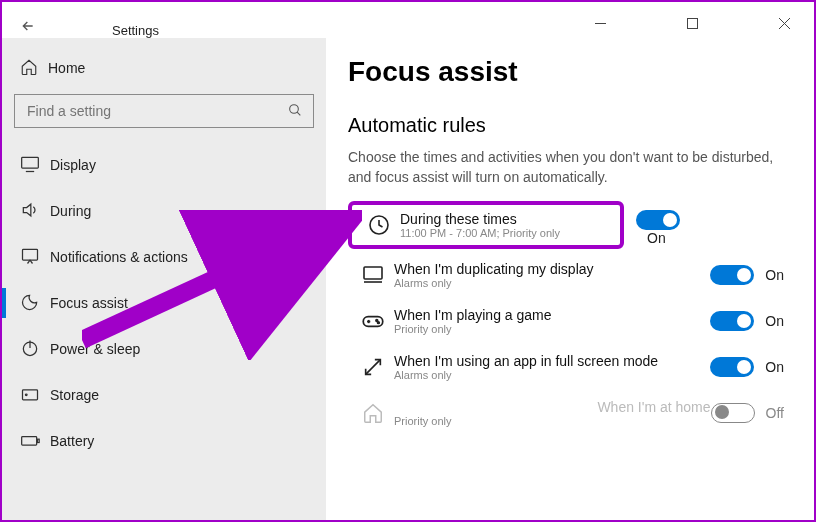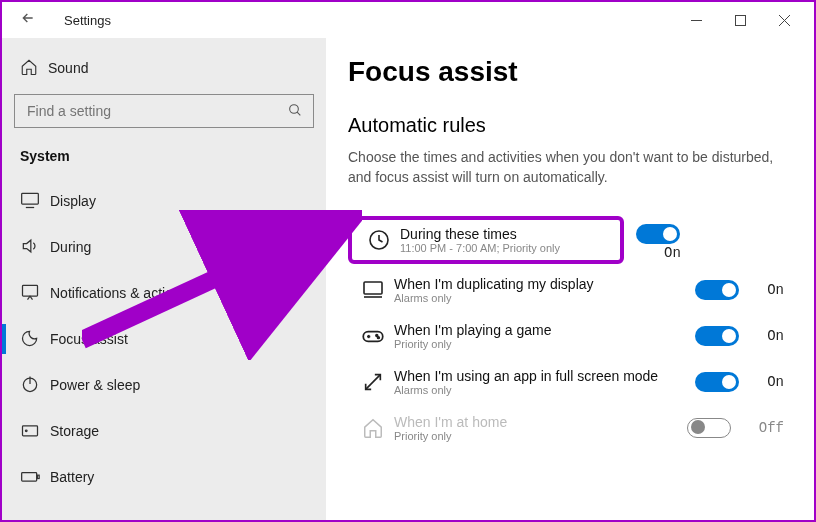--- a/index.html
+++ b/index.html
@@ -6,22 +6,23 @@
   html, body { margin:0; padding:0; }
   body {
     width:816px; height:522px;
     font-family: "Segoe UI", Arial, sans-serif;
     font-size:14px; color:#000;
     background:#fff;
     border:2px solid #a000c8;
     position:relative; overflow:hidden;
   }
   .titlebar {
-    display:flex; align-items:center; height:36px;
+    display:flex; align-items:flex-end; height:36px;
     padding:0 8px 0 18px;
+    gap:48px;
   }
   .titlebar .back { width:22px; color:#555; font-size:16px; }
   .titlebar .title { margin-left:22px; font-size:13px; color:#222; }
   .titlebar .spacer { flex:1; }
   .win-btn { width:44px; height:30px; display:flex; align-items:center; justify-content:center; color:#444; }
   .win-btn svg { display:block; }
   .wrap { display:flex; height:calc(100% - 36px); }
   .sidebar {
     width:324px; background:#ececec; padding:10px 0 0 0;
   }
@@ -46,43 +47,43 @@
   .nav-item .icon { width:30px; color:#333; }
   .nav-item.active::before {
     content:""; position:absolute; left:0; top:8px; bottom:8px; width:4px;
     background:#0078d7;
   }
   .main {
     flex:1; padding:14px 24px 0 22px; overflow:hidden;
   }
   .h1 { font-size:28px; font-weight:600; margin:4px 0 26px 0; }
   .h2 { font-size:20px; font-weight:400; margin:0 0 10px 0; }
-  .desc { color:#555; line-height:1.45; margin-bottom:28px; max-width:440px; }
+  .desc { color:#555; line-height:1.45; margin-bottom:13px; max-width:440px; }
   .rule {
     display:flex; align-items:center;
     padding:6px 4px; margin-bottom:6px;
     width:440px;
   }
   .rule .ricon { width:42px; display:flex; justify-content:center; color:#222; }
   .rule .rtext { flex:1; }
   .rule .rtitle { color:#111; }
   .rule .rsub { color:#888; font-size:11px; }
-  .rule.dis .ricon, .rule.dis .rtitle { color:#bbb; }
+  .rule.dis .ricon, .rule.dis .rtitle { color:#bbb;text-align:right; }
   .rule .toggle-wrap { display:flex; align-items:center; }
   .toggle {
     width:44px; height:20px; border-radius:10px; position:relative;
     background:#0078d7;
   }
   .toggle::after {
     content:""; position:absolute; right:3px; top:3px;
     width:14px; height:14px; border-radius:50%; background:#fff;
   }
   .toggle.off { background:#fff; border:1.5px solid #888; }
   .toggle.off::after { background:#888; right:auto; left:3px; top:1.5px; }
-  .tstate { margin-left:28px; color:#222;font-family:Liberation Mono, monospace; }
+  .tstate { margin-left:11px; color:#222; }
   .rule.dis .tstate { color:#888; }
   .hl {
     border:4px solid #a000c8; border-radius:6px;
     padding:6px 6px !important; width:276px !important;
   }
   .arrow { position:absolute; left:80px; top:208px; pointer-events:none; }
 </style>
 </head>
 <body>
 
@@ -113,32 +114,31 @@
 </div>
 
 <div class="wrap">
   <div class="sidebar">
     <div class="home-row">
       <span class="icon">
         <svg width="18" height="18" viewBox="0 0 24 24" fill="none" stroke="currentColor" stroke-width="1.5">
             <path d="M3 11l9-8 9 8v10a1 1 0 0 1-1 1h-5v-7h-6v7H4a1 1 0 0 1-1-1z"></path>
           </svg>
       </span>
-      <span class="side-label">Sound</span>
+      <span class="side-label">Home</span>
     </div>
     <div class="search">
       <input placeholder="Find a setting" style="">
       <span class="sicon">
         <svg width="16" height="16" viewBox="0 0 24 24" fill="none" stroke="currentColor" stroke-width="1.6">
             <circle cx="10.5" cy="10.5" r="6.5"></circle>
             <line x1="20" y1="20" x2="15.2" y2="15.2"></line>
           </svg>
       </span>
     </div>
-    <div class="section-head">System</div>
 
     <div class="nav-item">
       <span class="icon">
         <svg width="20" height="20" viewBox="0 0 24 24" fill="none" stroke="currentColor" stroke-width="1.5">
             <rect x="2" y="4" width="20" height="13" rx="1"></rect>
             <line x1="7" y1="21" x2="17" y2="21"></line>
           </svg>
       </span>
       <span class="side-label">Display</span>
     </div>

